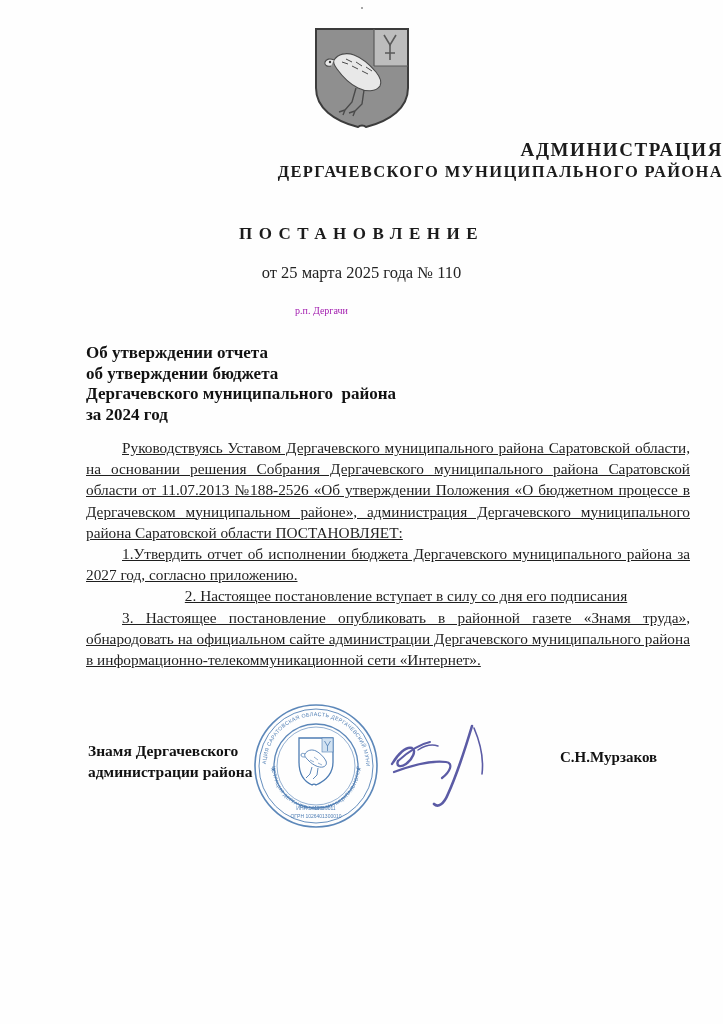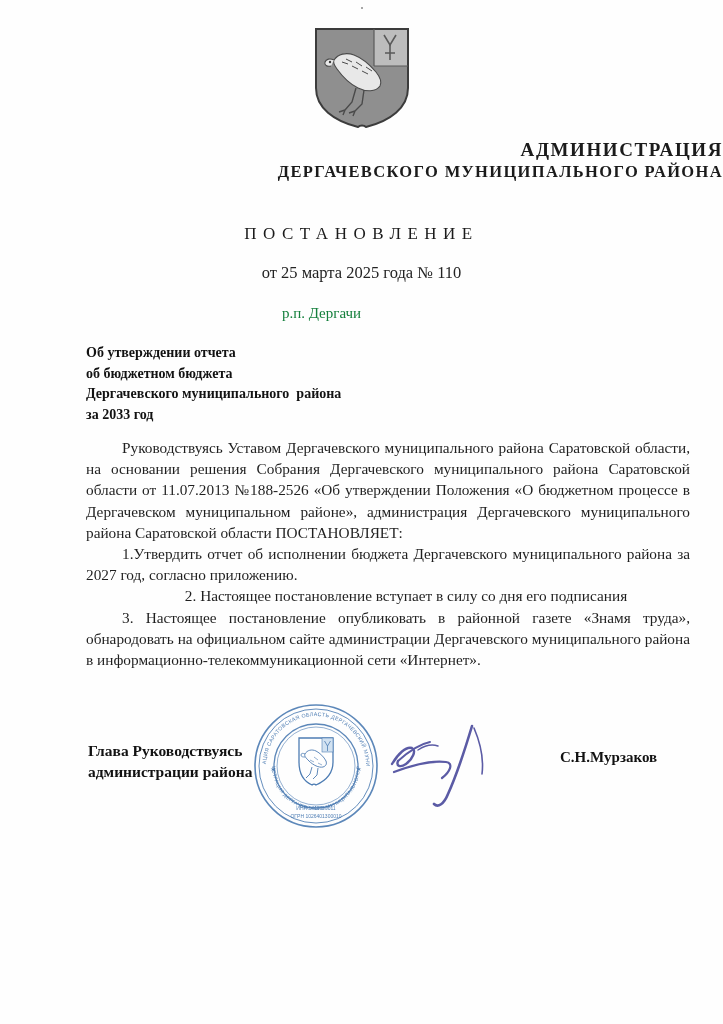--- a/index.html
+++ b/index.html
@@ -78,67 +78,68 @@
   }
 
   
   .doc-type {
     position: absolute;
     left: 0;
     top: 224px;
     width: 723px;
     text-align: center;
     font-size: 17px;
-    font-weight: normal;
+    font-weight: bold;
     letter-spacing: 6.5px;
     color: #1b1b1b;
   }
   .doc-number {
     position: absolute;
     left: 0;
     top: 263px;
     width: 723px;
     text-align: center;
     font-size: 16.5px;
     color: #232323;
   }
   .doc-place {
     position: absolute;
     left: 0;
     top: 305px;
     width: 643px;
     text-align: center;
-    font-size: 15px;
-    color: #15803d;
+    font-size: 10px;
+    color: #a21caf;
   }
 
   
   .subject {
     position: absolute;
     left: 86px;
     top: 343px;
     width: 430px;
-    font-size: 14px;
+    font-size: 17px;
     font-weight: bold;
     line-height: 20.5px;
     color: #121212;
   }
   .subject div { white-space: pre; }
 
   
   .body-text {
     position: absolute;
     left: 86px;
     top: 437px;
     width: 604px;
     font-size: 15.3px;
     line-height: 21.2px;
     color: #1f1f1f;
     text-align: justify;
     text-justify: inter-word;
+    text-decoration: underline;
   }
   .body-text p {
     margin: 0;
     text-indent: 36px;
     text-align: justify;
   }
   .body-text p.last-left {
     text-align: center;
   }
 
@@ -231,34 +232,34 @@
     <div class="header-line-1">АДМИНИСТРАЦИЯ</div>
     <div class="header-line-2">ДЕРГАЧЕВСКОГО МУНИЦИПАЛЬНОГО РАЙОНА</div>
   </div>
 
   <div class="doc-type">ПОСТАНОВЛЕНИЕ</div>
   <div class="doc-number">от 25 марта 2025 года № 110</div>
   <div class="doc-place">р.п. Дергачи</div>
 
   <div class="subject">
     <div>Об утверждении отчета</div>
-    <div>об бюджетном бюджета</div>
+    <div>об утверждении бюджета</div>
     <div>Дергачевского муниципального  района</div>
-    <div>за 2033 год</div>
+    <div>за 2024 год</div>
   </div>
 
   <div class="body-text">
     <p>Руководствуясь Уставом Дергачевского муниципального района Саратовской области, на основании решения Собрания Дергачевского муниципального района Саратовской области  от 11.07.2013 №188-2526 «Об утверждении Положения «О бюджетном процессе в Дергачевском муниципальном районе», администрация Дергачевского муниципального района Саратовской области ПОСТАНОВЛЯЕТ:</p>
     <p>1.Утвердить отчет об исполнении бюджета Дергачевского муниципального района за 2027 год, согласно приложению.</p>
     <p class="last-left">2. Настоящее постановление  вступает в силу со дня его подписания</p>
     <p>3. Настоящее постановление опубликовать в районной газете «Знамя труда», обнародовать на официальном сайте администрации Дергачевского муниципального района в информационно-телекоммуникационной сети «Интернет».</p>
   </div>
 
   <div class="sign-left">
-    <div>Глава Руководствуясь</div>
+    <div>Знамя Дергачевского</div>
     <div>администрации района</div>
   </div>
   <div class="sign-right">С.Н.Мурзаков</div>
 
   <svg class="stamp" viewBox="0 0 128 128">
     <defs>
       <path id="arcTop" d="M 14,64 A 50,50 0 0 1 114,64"></path>
       <path id="arcBottom" d="M 20,64 A 44,44 0 0 0 108,64"></path>
     </defs>
     <g stroke="#3f72ad" fill="none">

